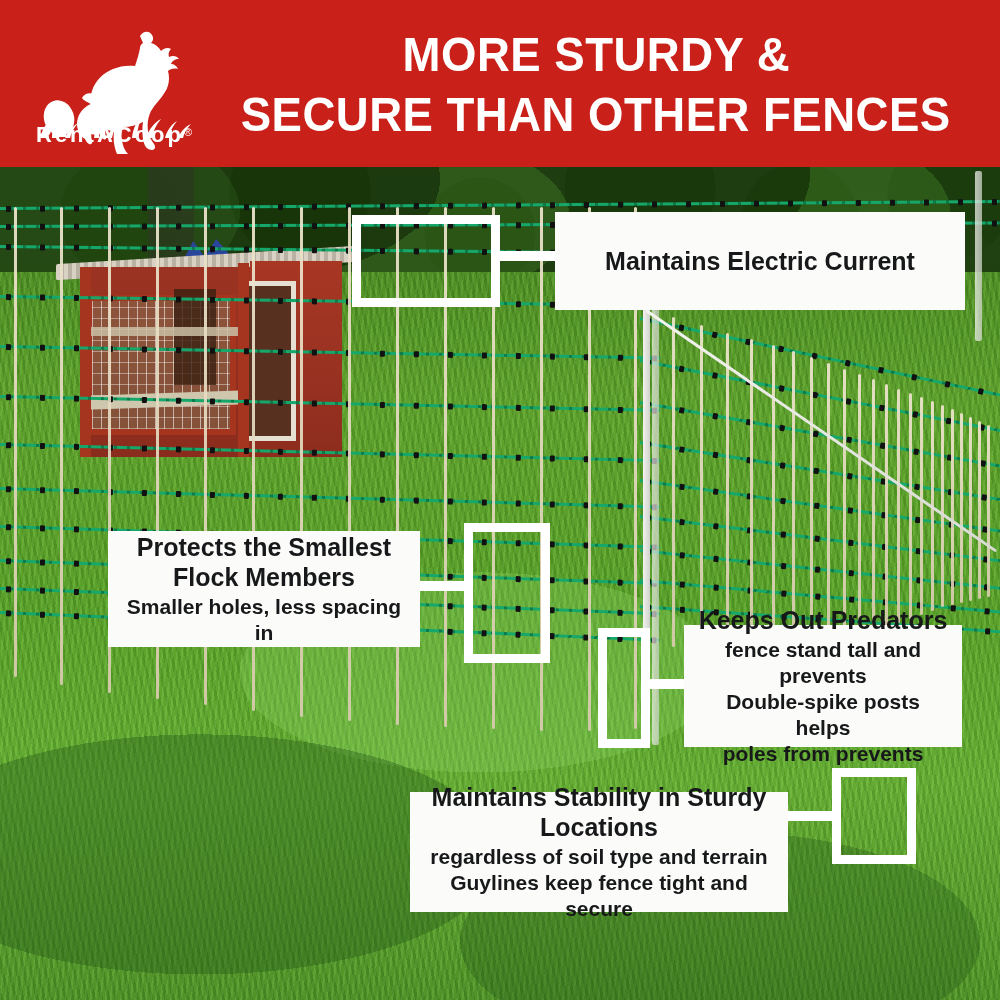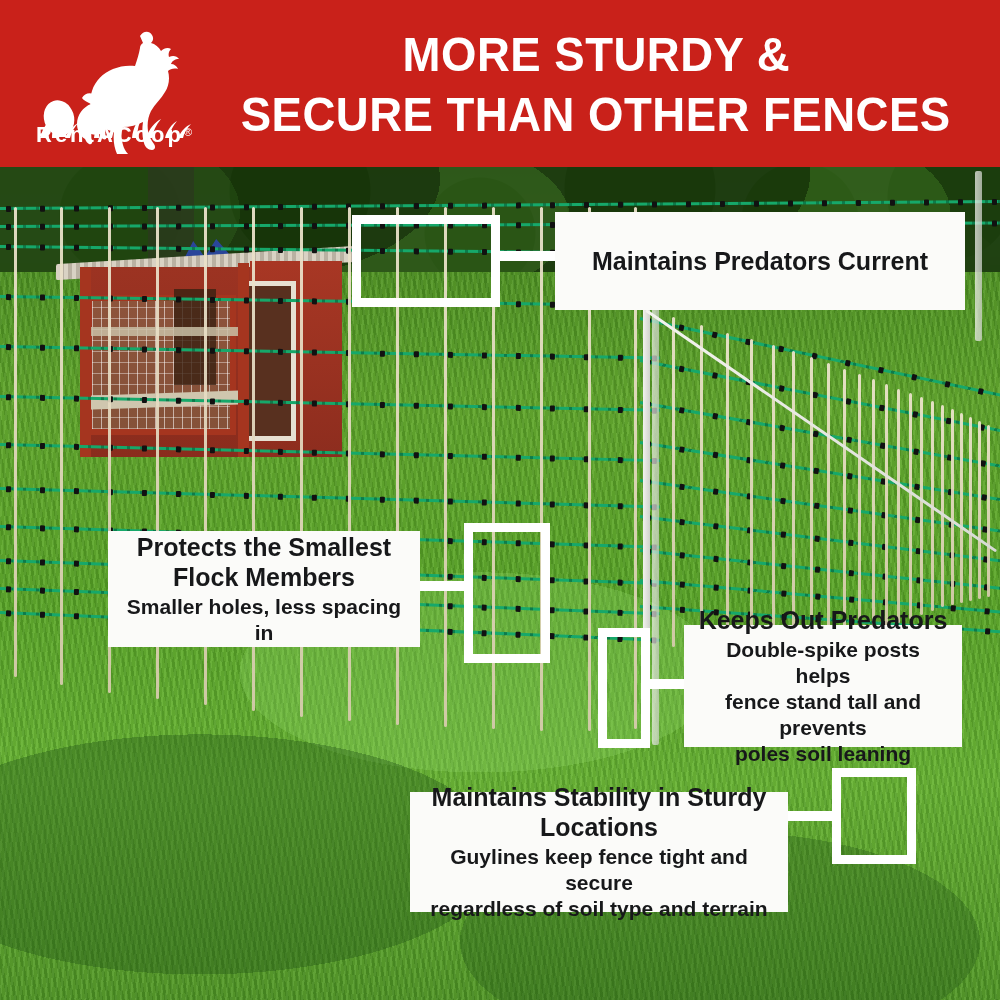--- a/index.html
+++ b/index.html
@@ -645,46 +645,46 @@
     <div class="connector" style="left:408px;top:414px;width:62px;height:10px;"></div>
 
     <div class="hl" style="left:598px;top:461px;width:52px;height:120px;"></div>
     <div class="connector" style="left:644px;top:512px;width:48px;height:10px;"></div>
 
     <div class="hl" style="left:832px;top:601px;width:84px;height:96px;"></div>
     <div class="connector" style="left:786px;top:644px;width:52px;height:10px;"></div>
   </div>
 
   <div class="card" style="left:555px;top:212px;width:410px;height:98px;">
-    <div class="t">Maintains Predators Current</div>
+    <div class="t">Maintains Electric Current</div>
   </div>
 
   <div class="card" style="left:108px;top:531px;width:312px;height:116px;">
     <div class="t">
       <span class="ln">Protects the Smallest</span>
       <span class="ln">Flock Members</span>
     </div>
     <div class="s">
       <span class="ln">Smaller holes, less spacing in</span>
     </div>
   </div>
 
   <div class="card" style="left:684px;top:625px;width:278px;height:122px;">
     <div class="t">Keeps Out Predators</div>
     <div class="s">
+      <span class="ln">fence stand tall and prevents</span>
       <span class="ln">Double-spike posts helps</span>
-      <span class="ln">fence stand tall and prevents</span>
-      <span class="ln">poles soil leaning</span>
+      <span class="ln">poles from prevents</span>
     </div>
   </div>
 
   <div class="card" style="left:410px;top:792px;width:378px;height:120px;">
     <div class="t">
       <span class="ln">Maintains Stability in</span>
       <span class="ln">Sturdy Locations</span>
     </div>
     <div class="s">
+      <span class="ln">regardless of soil type and terrain</span>
       <span class="ln">Guylines keep fence tight and secure</span>
-      <span class="ln">regardless of soil type and terrain</span>
     </div>
   </div>
 
 </div>
 
 </body></html>

